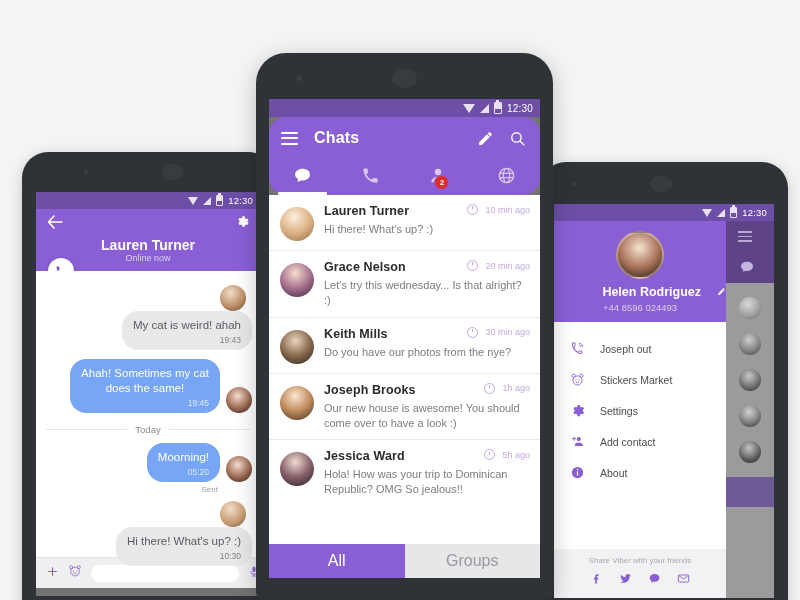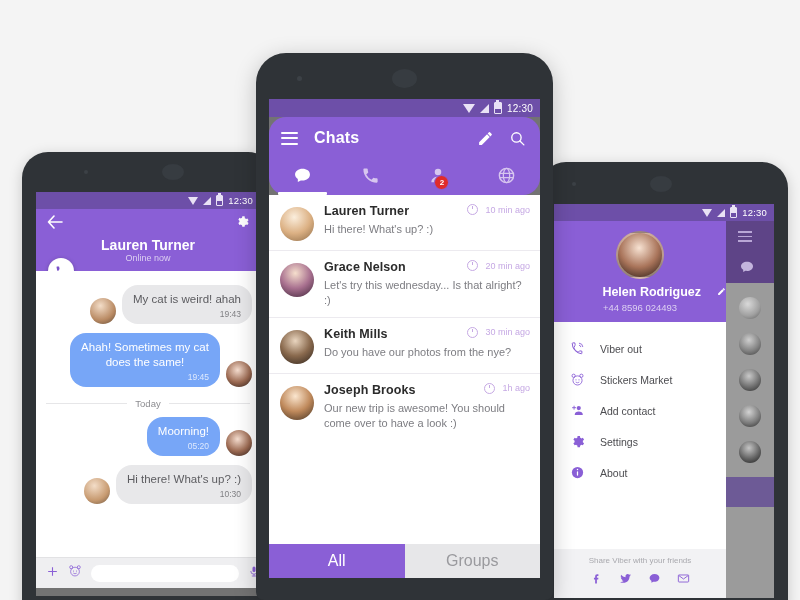--- a/index.html
+++ b/index.html
@@ -59,21 +59,21 @@
   .bt.inactive{background:#e7e7e9;color:#9a9a9e;}
 
   
   .conv-header{background:#8a5fd6;color:#fff;position:relative;}
   .conv-top{display:flex;align-items:center;height:30px;padding:0 11px;justify-content:space-between;}
   .conv-name{text-align:center;font-size:14px;font-weight:bold;margin-top:-2px;}
   .conv-sub{text-align:center;font-size:9px;color:#ddd0f2;padding-bottom:8px;}
   .fab{position:absolute;left:12px;bottom:-13px;width:26px;height:26px;border-radius:50%;background:#fff;display:flex;align-items:center;justify-content:center;box-shadow:0 1px 4px rgba(0,0,0,.25);}
   .conv-body{background:#fff;position:relative;padding-top:14px;}
   .msgrow{display:flex;align-items:flex-end;margin:0 0 9px 0;padding:0 8px;}
-  .msgrow.in{justify-content:flex-end;}
+  .msgrow.in{justify-content:flex-start;flex-direction:column;}
   .msgrow.out{justify-content:flex-end;}
   .bubble{max-width:128px;border-radius:16px;padding:7px 11px 5px;position:relative;}
   .bubble.in{background:#e8e8ea;color:#5c5c60;border-bottom-left-radius:16px;}
   .bubble.out{background:#77a6f7;color:#fff;}
   .bubble .txt{font-size:11.5px;line-height:1.3;text-align:center;}
   .bubble.in .txt{text-align:left;}
   .bubble .tm{font-size:8.5px;text-align:right;margin-top:2px;opacity:.75;}
   .msg-av{width:26px;height:26px;border-radius:50%;background-size:cover;background-position:center;flex:0 0 26px;}
   .msgrow.in .msg-av{margin-right:6px;}
   .msgrow.out .msg-av{margin-left:6px;}
@@ -166,20 +166,21 @@
           <span class="ln"></span>
         </div>
 
         <div class="msgrow out">
           <div class="bubble out">
             <div class="txt">Moorning!</div>
             <div class="tm">05:20</div>
           </div>
           <div class="msg-av" style="background:radial-gradient(circle at 45% 35%,#f6ded0,#9c6a52 55%,#2b1c18);"></div>
         </div>
+        <div class="sentlbl">Sent</div>
 
         <div class="msgrow in">
           <div class="msg-av" style="background:radial-gradient(circle at 40% 30%,#f3ddc8,#c79a70 60%,#6b5540);"></div>
           <div class="bubble in">
             <div class="txt">Hi there! What's up? :)</div>
             <div class="tm">10:30</div>
           </div>
         </div>
       </div>
 
@@ -240,52 +241,52 @@
           </div>
 
           <div class="drawer-items">
             <div class="ditem">
               <span class="di-ic">
                 <svg width="15" height="15" viewBox="0 0 24 24">
                     <path fill="none" stroke="#8a5fd6" stroke-width="1.6" d="M6 11a13 13 0 007 7l2-2c.3-.3.7-.3 1-.2 1 .3 2 .5 3 .5v3.2c0 .5-.4.9-.9.9A16.5 16.5 0 013.6 3.9c0-.5.4-.9.9-.9H7.7c0 1 .2 2 .5 3 .1.3 0 .7-.2 1L6 11z"></path>
                     <path d="M15 3.5a6 6 0 015.5 5.5M15 6.8a3 3 0 012.3 2.3" stroke="#8a5fd6" stroke-width="1.4" fill="none" stroke-linecap="round"></path>
                   </svg>
               </span>
-              <span class="di-lb">Viber out</span>
+              <span class="di-lb">Joseph out</span>
             </div>
             <div class="ditem">
               <span class="di-ic">
                 <svg width="15" height="15" viewBox="0 0 24 24">
                     <circle cx="12" cy="13.5" r="7.3" fill="none" stroke="#8a5fd6" stroke-width="1.4"></circle>
                     <circle cx="5.8" cy="6" r="2.6" fill="none" stroke="#8a5fd6" stroke-width="1.4"></circle>
                     <circle cx="18.2" cy="6" r="2.6" fill="none" stroke="#8a5fd6" stroke-width="1.4"></circle>
                     <circle cx="9.6" cy="12.5" r=".9" fill="#8a5fd6"></circle>
                     <circle cx="14.4" cy="12.5" r=".9" fill="#8a5fd6"></circle>
                     <path d="M9.6 16.5q2.4 1.8 4.8 0" stroke="#8a5fd6" stroke-width="1.2" fill="none" stroke-linecap="round"></path>
                   </svg>
               </span>
               <span class="di-lb">Stickers Market</span>
             </div>
             <div class="ditem">
               <span class="di-ic">
                 <svg width="15" height="15" viewBox="0 0 24 24">
+                    <path fill="#8a5fd6" d="M12 8.4a3.6 3.6 0 100 7.2 3.6 3.6 0 000-7.2zm8.6 3.6c0-.4 0-.8-.1-1.2l2-1.5-1.9-3.3-2.3 1c-.6-.5-1.3-.9-2-1.2L15.9 3h-3.8l-.4 2.8c-.7.3-1.4.7-2 1.2l-2.3-1-2 3.3 2 1.5a8 8 0 000 2.4l-2 1.5 2 3.3 2.3-1c.6.5 1.3.9 2 1.2l.4 2.8h3.8l.4-2.8c.7-.3 1.4-.7 2-1.2l2.3 1 1.9-3.3-2-1.5c.1-.4.1-.8.1-1.2z"></path>
+                  </svg>
+              </span>
+              <span class="di-lb">Settings</span>
+            </div>
+            <div class="ditem">
+              <span class="di-ic">
+                <svg width="15" height="15" viewBox="0 0 24 24">
                     <circle cx="14" cy="8" r="3.4" fill="#8a5fd6"></circle>
                     <path fill="#8a5fd6" d="M7.5 19c0-3.5 2.9-5.3 6.5-5.3s6.5 1.8 6.5 5.3z"></path>
                     <path d="M4 7.5h5M6.5 5v5" stroke="#8a5fd6" stroke-width="1.5" stroke-linecap="round"></path>
                   </svg>
               </span>
               <span class="di-lb">Add contact</span>
-            </div>
-            <div class="ditem">
-              <span class="di-ic">
-                <svg width="15" height="15" viewBox="0 0 24 24">
-                    <path fill="#8a5fd6" d="M12 8.4a3.6 3.6 0 100 7.2 3.6 3.6 0 000-7.2zm8.6 3.6c0-.4 0-.8-.1-1.2l2-1.5-1.9-3.3-2.3 1c-.6-.5-1.3-.9-2-1.2L15.9 3h-3.8l-.4 2.8c-.7.3-1.4.7-2 1.2l-2.3-1-2 3.3 2 1.5a8 8 0 000 2.4l-2 1.5 2 3.3 2.3-1c.6.5 1.3.9 2 1.2l.4 2.8h3.8l.4-2.8c.7-.3 1.4-.7 2-1.2l2.3 1 1.9-3.3-2-1.5c.1-.4.1-.8.1-1.2z"></path>
-                  </svg>
-              </span>
-              <span class="di-lb">Settings</span>
             </div>
             <div class="ditem">
               <span class="di-ic">
                 <svg width="15" height="15" viewBox="0 0 24 24">
                     <circle cx="12" cy="12" r="9" fill="#8a5fd6"></circle>
                     <rect x="11" y="10" width="2" height="7" fill="#fff" rx="1"></rect>
                     <circle cx="12" cy="7.3" r="1.2" fill="#fff"></circle>
                   </svg>
               </span>
               <span class="di-lb">About</span>
@@ -463,24 +464,37 @@
         <div class="chat-row">
           <div class="av" style="background:radial-gradient(circle at 45% 30%,#fbe6cf,#c08a5c 50%,#3e2d1e);"></div>
           <div class="chat-body">
             <div class="chat-head">
               <span class="chat-name">Joseph Brooks</span>
               <span class="chat-time">
                 <span class="clock"></span>
                 <span>1h ago</span>
               </span>
             </div>
-            <div class="chat-msg">Our new trip is awesome! You should come over to have a look :)</div>
-          </div>
-        </div>
-
+            <div class="chat-msg">Our new house is awesome! You should come over to have a look :)</div>
+          </div>
+        </div>
+
+        <div class="chat-row">
+          <div class="av" style="background:radial-gradient(circle at 45% 30%,#f0dcd0,#86606b 50%,#271a1e);"></div>
+          <div class="chat-body">
+            <div class="chat-head">
+              <span class="chat-name">Jessica Ward</span>
+              <span class="chat-time">
+                <span class="clock"></span>
+                <span>5h ago</span>
+              </span>
+            </div>
+            <div class="chat-msg">Hola! How was your trip to Dominican Republic? OMG So jealous!!</div>
+          </div>
+        </div>
       </div>
 
       <div class="bottom-tabs">
         <div class="bt active">All</div>
         <div class="bt inactive">Groups</div>
       </div>
     </div>
   </div>
 
 </div>

